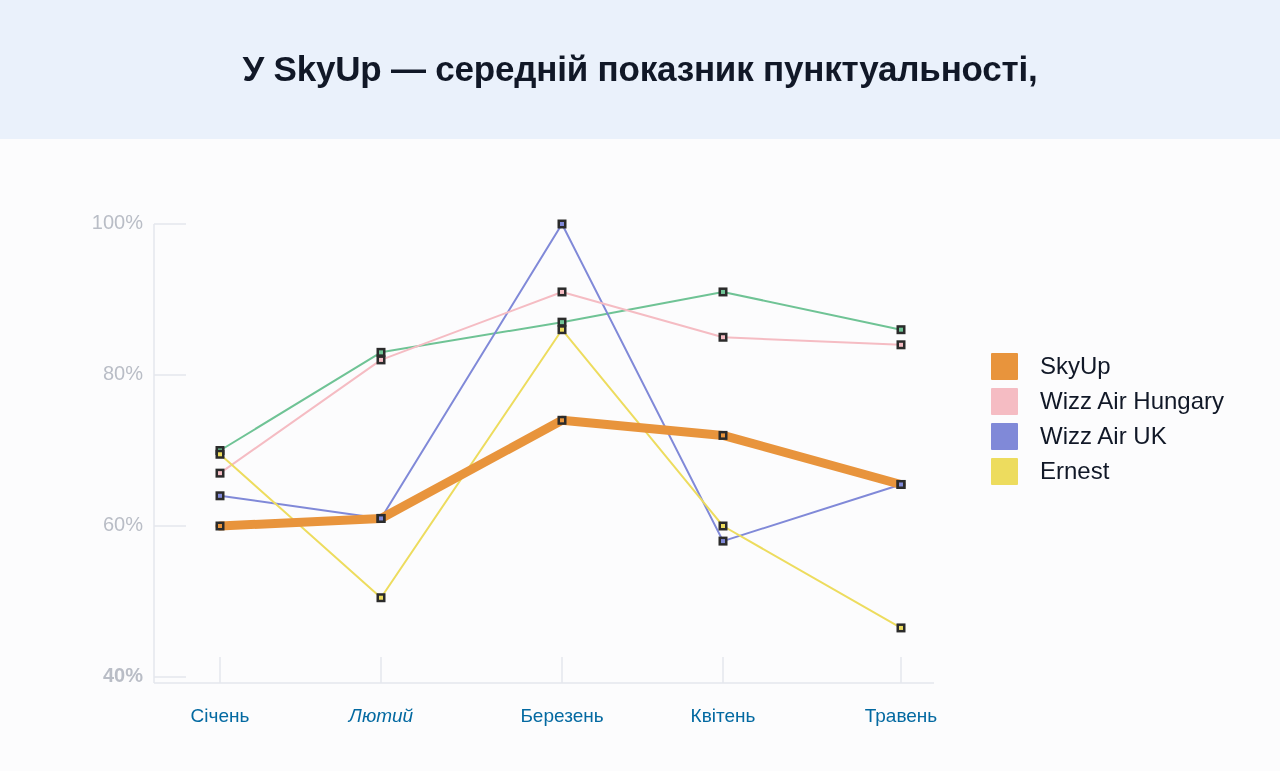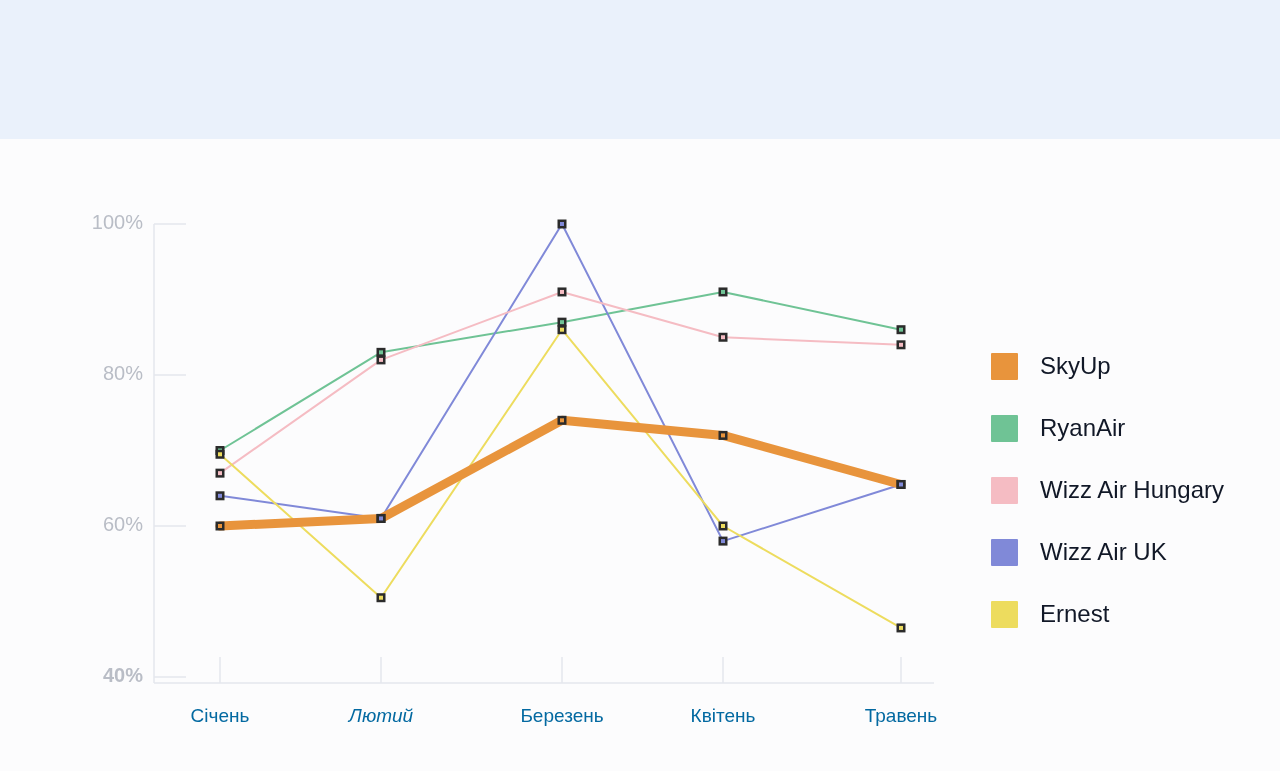--- a/index.html
+++ b/index.html
@@ -27,21 +27,21 @@
   }
   #chart-area{
     position:absolute;left:12px;top:139px;width:1280px;height:652px;
     background:#FCFCFD;
     margin-left:27px;
   }
   #plot-svg{position:absolute;left:0;top:0;}
   #legend{
     position:absolute;left:952px;top:213px;
     display:flex;flex-direction:column;
-    gap:34px;
+    gap:7px;
     justify-content:space-between;
   }
   .legend-item{display:flex;align-items:center;gap:22px;}
   .legend-swatch{width:27px;height:27px;flex:none;border-radius:1px;}
   .legend-label{
     font-size:24px;color:#111827;white-space:nowrap;
   }
   .y-tick-label{
     position:absolute;
     font-size:20px;color:#B9BDC6;
@@ -51,21 +51,21 @@
     position:absolute;
     font-size:19px;color:#0369a1;
     text-align:center;width:160px;
   }
 </style>
 </head>
 <body>
 
 <div id="header">
   <h1 id="title">
-    <br>
+    <span>У SkyUp — середній показник пунктуальності,</span><br>
   </h1>
 </div>
 
 <div id="chart-area">
 
   <svg id="plot-svg" width="1280" height="632">
       <g>
         <line x1="115" y1="85" x2="115" y2="544" stroke="#E4E7EC" stroke-width="1.5"></line>
         <line x1="115" y1="544" x2="895" y2="544" stroke="#E4E7EC" stroke-width="1.5"></line>
         <line x1="115" y1="85" x2="147" y2="85" stroke="#E4E7EC" stroke-width="1.5"></line>
@@ -160,24 +160,20 @@
       <div class="x-tick-label" style="left: 604px; top: 566px;">Квітень</div>
       <div class="x-tick-label" style="left: 782px; top: 566px;">Травень</div>
     </div>
 
   <div id="legend">
       <div class="legend-item">
         <span class="legend-swatch" style="background: rgb(232, 148, 60);"></span>
         <span class="legend-label">SkyUp</span>
       </div>
       <div class="legend-item">
-        <span class="legend-swatch" style="background: rgb(111, 195, 149);"></span>
-        <span class="legend-label">RyanAir</span>
-      </div>
-      <div class="legend-item">
         <span class="legend-swatch" style="background: rgb(245, 188, 195);"></span>
         <span class="legend-label">Wizz Air Hungary</span>
       </div>
       <div class="legend-item">
         <span class="legend-swatch" style="background: rgb(128, 137, 216);"></span>
         <span class="legend-label">Wizz Air UK</span>
       </div>
       <div class="legend-item">
         <span class="legend-swatch" style="background: rgb(237, 220, 94);"></span>
         <span class="legend-label">Ernest</span>

